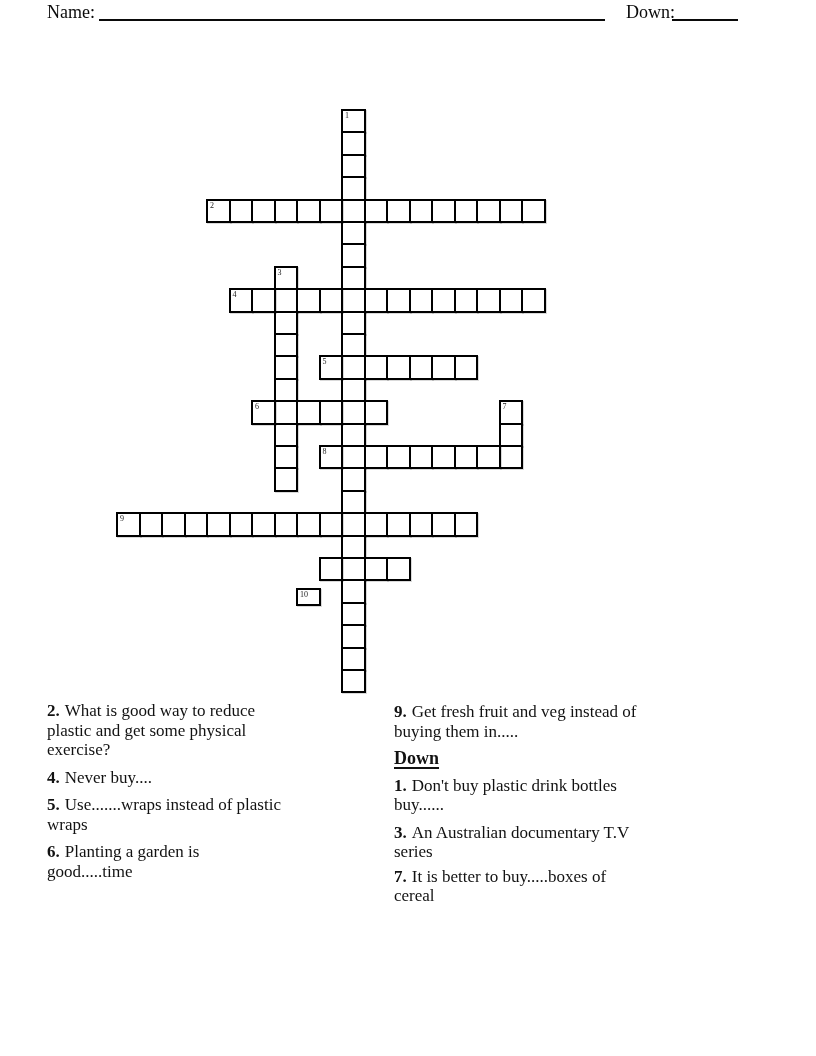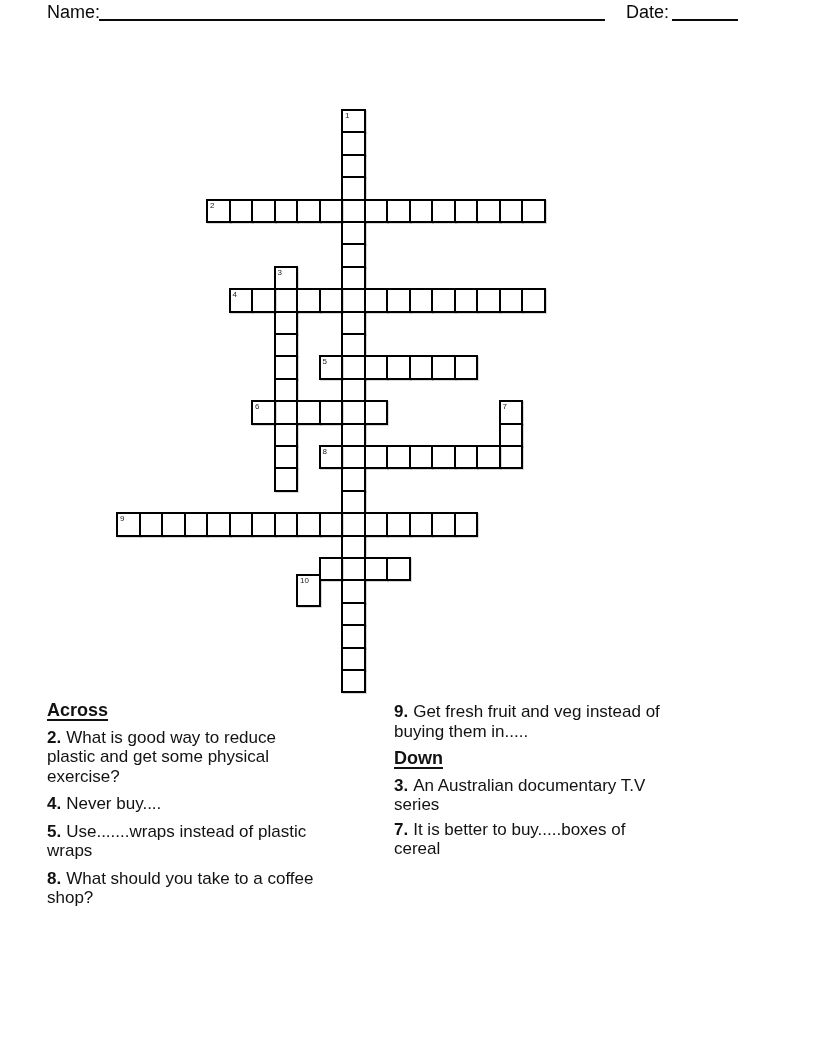--- a/index.html
+++ b/index.html
@@ -1,17 +1,17 @@
 <!DOCTYPE html>
 <html><head>
 <meta charset="utf-8">
 <style>
   html,body{margin:0;padding:0;background:#fff;}
   #page{position:relative;width:816px;height:1056px;background:#ffffff;overflow:hidden;
-        font-family:Liberation Sans, sans-serif;color:#111;}
+        font-family:Liberation Serif, serif;color:#111;}
   
   .hdr-label{position:absolute;top:2px;font-size:18px;color:#0a0a0a;}
   #name-label{left:47px;}
   #date-label{left:626px;}
   .hdr-line{position:absolute;top:19px;height:0;border-top:2px solid #0a0a0a;}
   #name-line{left:99px;width:506px;}
   #date-line{left:672px;width:66px;}
   
   #title{position:absolute;top:32px;left:0;width:816px;height:60px;line-height:60px;
          text-align:center;font-size:52px;letter-spacing:-1px;color:#000;white-space:nowrap;}
@@ -30,21 +30,21 @@
   .clue-num{font-weight:bold;margin-right:5px;}
   .clue-text{white-space:pre-line;}
 </style>
 </head>
 <body>
 
 <div id="page">
 
   <span class="hdr-label" id="name-label">Name:</span>
   <div class="hdr-line" id="name-line"></div>
-  <span class="hdr-label" id="date-label">Date:</span>
+  <span class="hdr-label" id="date-label">Down:</span>
   <div class="hdr-line" id="date-line"></div>
 
 
   <div id="grid">
       <div class="cell" style="left: 341px; top: 109px; width: 24.5px; height: 24.4px;">
         <span class="num">1</span>
       </div>
       <div class="cell" style="left: 341px; top: 131.4px; width: 24.5px; height: 24.4px;"></div>
       <div class="cell" style="left: 341px; top: 153.8px; width: 24.5px; height: 24.4px;"></div>
       <div class="cell" style="left: 341px; top: 176.2px; width: 24.5px; height: 24.4px;"></div>
@@ -150,54 +150,57 @@
       <div class="cell" style="left: 228.5px; top: 512.2px; width: 24.5px; height: 24.4px;"></div>
       <div class="cell" style="left: 251px; top: 512.2px; width: 24.5px; height: 24.4px;"></div>
       <div class="cell" style="left: 273.5px; top: 512.2px; width: 24.5px; height: 24.4px;"></div>
       <div class="cell" style="left: 296px; top: 512.2px; width: 24.5px; height: 24.4px;"></div>
       <div class="cell" style="left: 318.5px; top: 512.2px; width: 24.5px; height: 24.4px;"></div>
       <div class="cell" style="left: 363.5px; top: 512.2px; width: 24.5px; height: 24.4px;"></div>
       <div class="cell" style="left: 386px; top: 512.2px; width: 24.5px; height: 24.4px;"></div>
       <div class="cell" style="left: 408.5px; top: 512.2px; width: 24.5px; height: 24.4px;"></div>
       <div class="cell" style="left: 431px; top: 512.2px; width: 24.5px; height: 24.4px;"></div>
       <div class="cell" style="left: 453.5px; top: 512.2px; width: 24.5px; height: 24.4px;"></div>
-      <div class="cell" style="left: 296px; top: 574px; width: 24.5px; height: 33px;">
+      <div class="cell" style="left: 296px; top: 588px; width: 24.5px; height: 18px;">
         <span class="num">10</span>
       </div>
       <div class="cell" style="left: 318.5px; top: 557px; width: 24.5px; height: 24.4px;"></div>
       <div class="cell" style="left: 363.5px; top: 557px; width: 24.5px; height: 24.4px;"></div>
       <div class="cell" style="left: 386px; top: 557px; width: 24.5px; height: 24.4px;"></div>
     </div>
 
   <div class="clues-col" id="clues-left">
-    <div class="clue-heading">Across</div>
     <div class="clue">
       <span class="clue-num">2.</span><span class="clue-text">What is good way to reduce
 plastic and get some physical
 exercise?</span>
     </div>
     <div class="clue">
       <span class="clue-num">4.</span><span class="clue-text">Never buy....</span>
     </div>
     <div class="clue">
       <span class="clue-num">5.</span><span class="clue-text">Use.......wraps instead of plastic
 wraps</span>
     </div>
     <div class="clue">
-      <span class="clue-num">8.</span><span class="clue-text">What should you take to a coffee
-shop?</span>
+      <span class="clue-num">6.</span><span class="clue-text">Planting a garden is
+good.....time</span>
     </div>
   </div>
 
   <div class="clues-col" id="clues-right">
     <div class="clue">
       <span class="clue-num">9.</span><span class="clue-text">Get fresh fruit and veg instead of
 buying them in.....</span>
     </div>
     <div class="clue-heading">Down</div>
+    <div class="clue">
+      <span class="clue-num">1.</span><span class="clue-text">Don't buy plastic drink bottles
+buy......</span>
+    </div>
     <div class="clue" style="margin-bottom:5px;">
       <span class="clue-num">3.</span><span class="clue-text">An Australian documentary T.V
 series</span>
     </div>
     <div class="clue">
       <span class="clue-num">7.</span><span class="clue-text">It is better to buy.....boxes of
 cereal</span>
     </div>
   </div>
 

